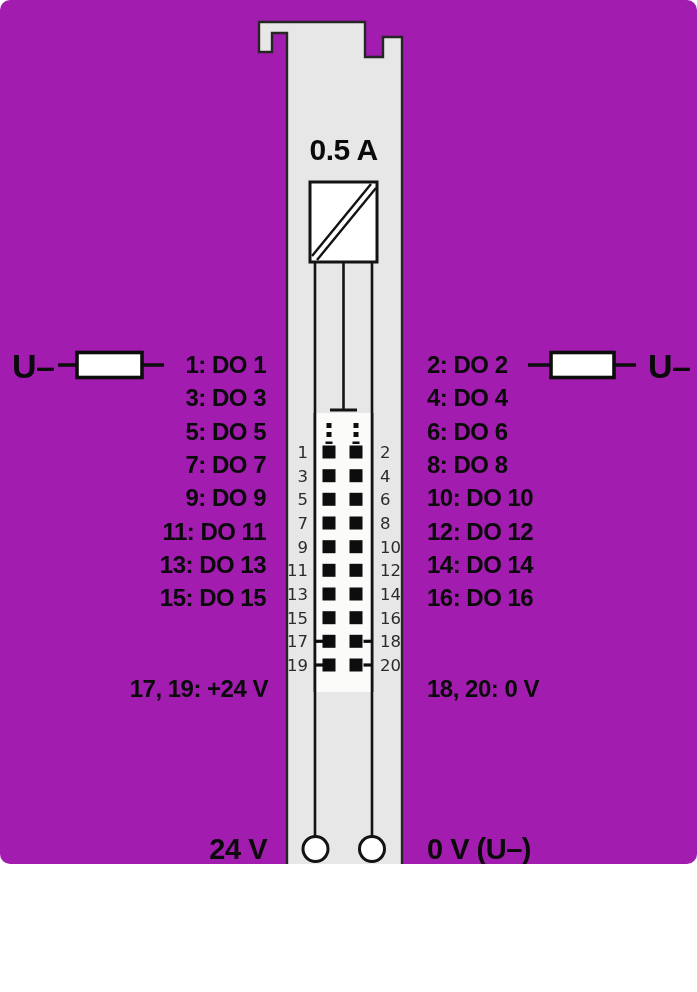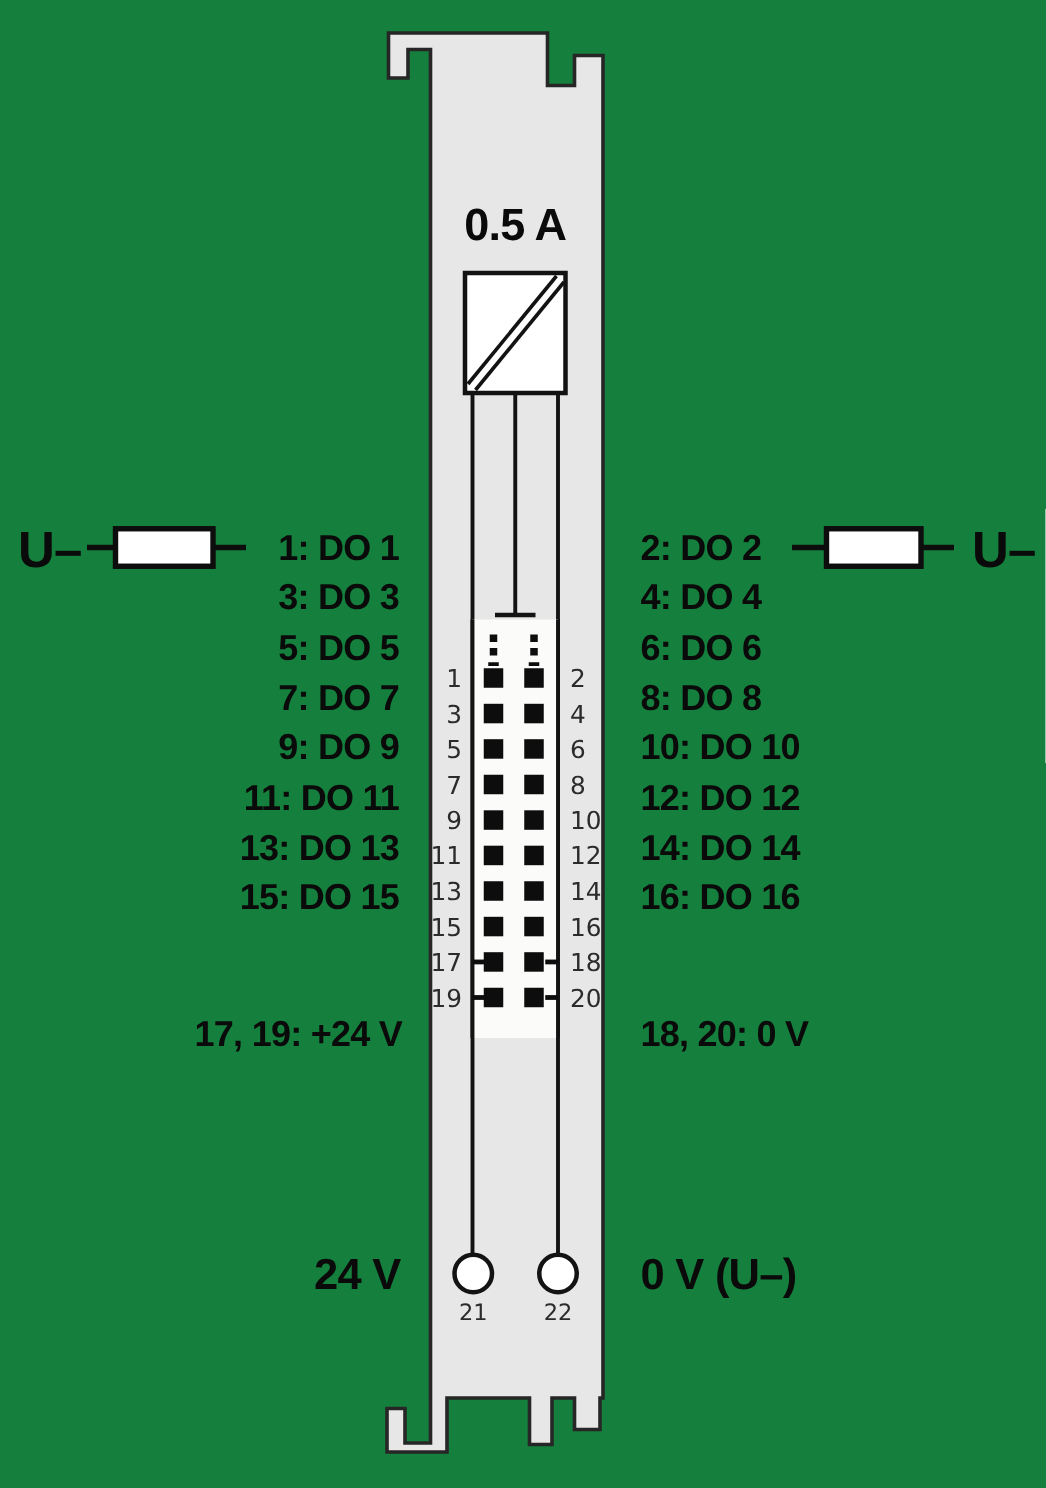--- a/index.html
+++ b/index.html
@@ -1,17 +1,17 @@
 <!DOCTYPE html>
 <html><head>
 <meta charset="utf-8">
 <style>
   html,body{margin:0;padding:0;background:#ffffff;}
-  .stage{position:relative;width:697px;height:992px;background:#15803d;overflow:hidden;
-         font-family:"Liberation Sans",sans-serif;}
+  .stage{position:relative;width:697px;height:864px;background:#a21caf;overflow:hidden;
+         font-family:"Liberation Sans",sans-serif;border-radius:10px;}
   svg{position:absolute;left:0;top:0;}
   text{fill:#0a0a0a;}
   .lbl-bold{font-family:"Liberation Sans",sans-serif;font-weight:bold;letter-spacing:-0.5px;}
   .lbl-pin{font-family:"DejaVu Sans",sans-serif;font-weight:normal;fill:#2b2b2b;}
 </style>
 </head>
 <body>
 
 <div class="stage">
 <svg width="697" height="992" viewBox="0 0 697 992">

